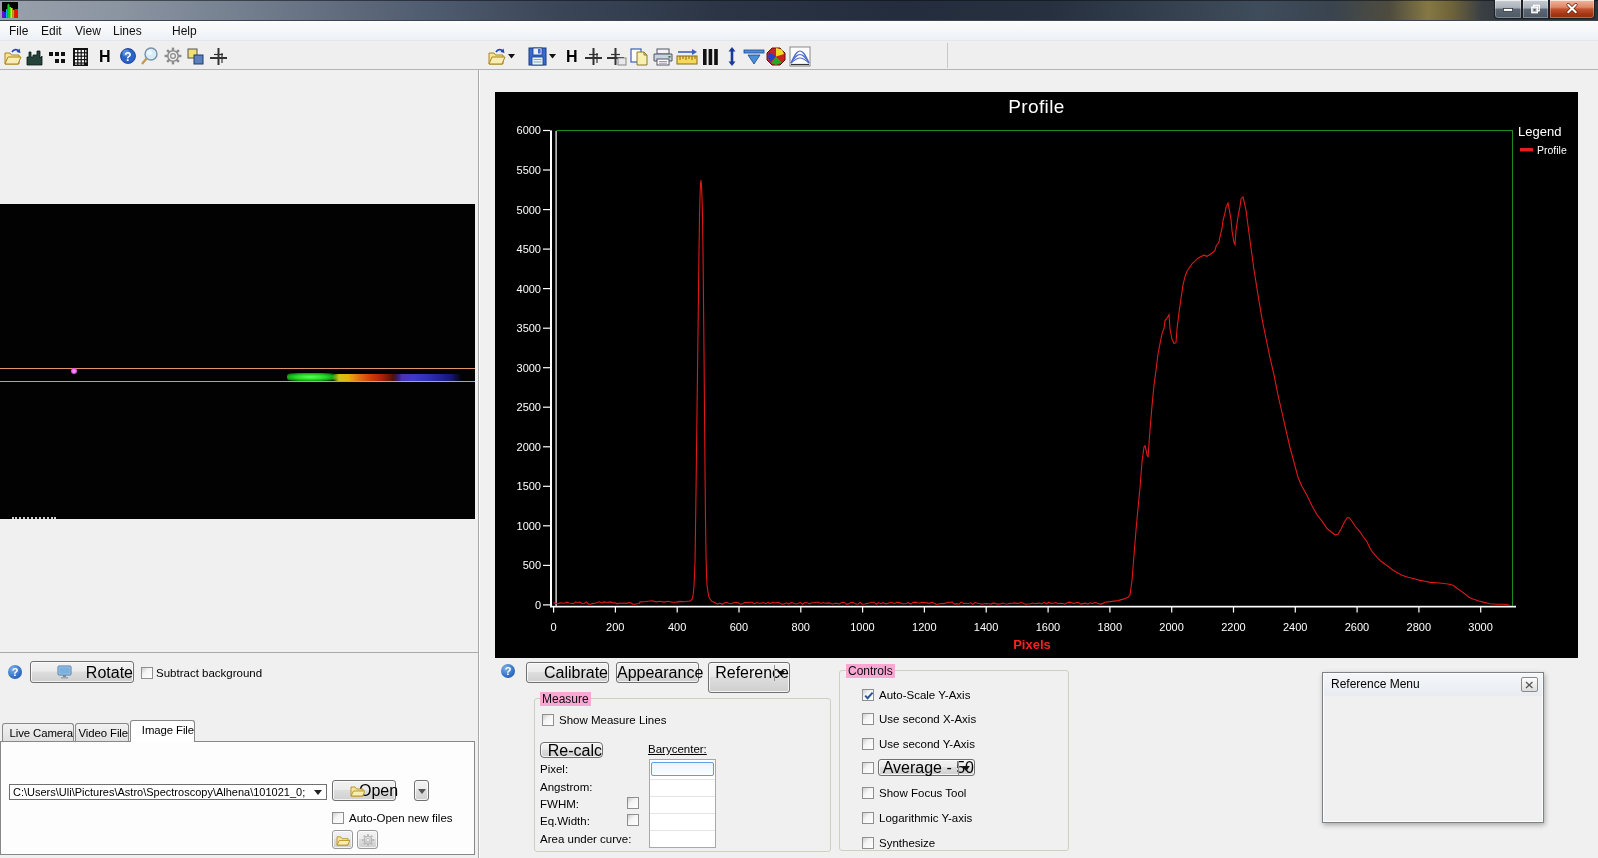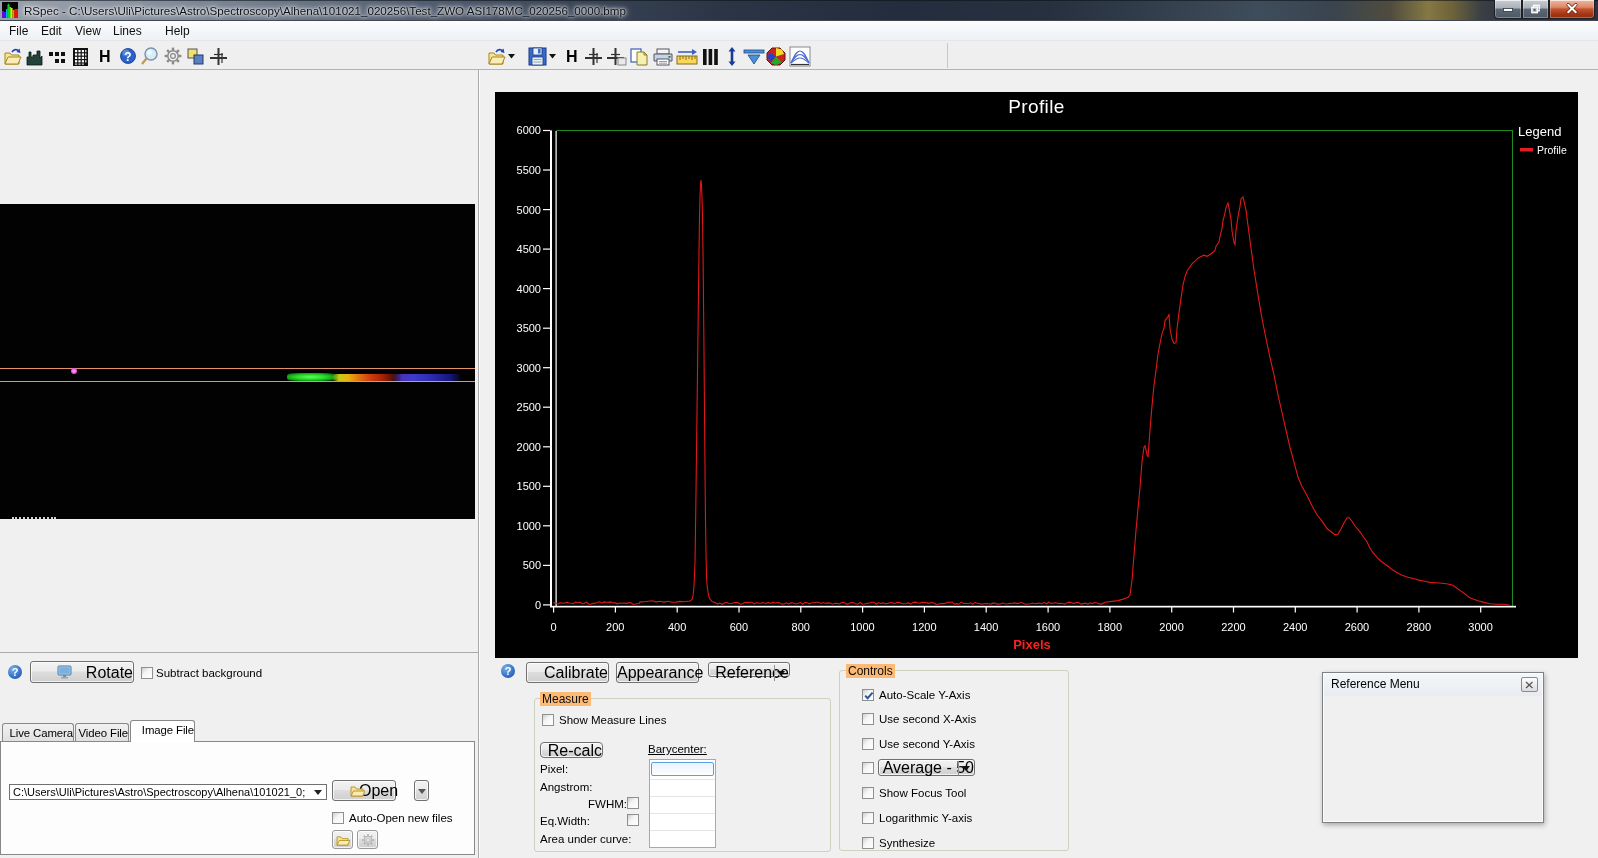--- a/index.html
+++ b/index.html
@@ -70,21 +70,21 @@
 
 
 .btn { position:absolute; border:1px solid #707070; border-radius:3px; color:#000;
   background:linear-gradient(#f2f2f2 0%, #ebebeb 45%, #dddddd 50%, #cfcfcf 100%);
   box-shadow: inset 0 0 0 1px rgba(255,255,255,.75);
   font-size:16px; text-align:right; }
 .cb { position:absolute; width:12px; height:12px; border:1px solid #8e8f8f;
   background:linear-gradient(135deg, #cdcdcd 0%, #f4f4f4 40%, #ffffff 100%); }
 .cblabel { position:absolute; font-size:11.5px; color:#000; white-space:nowrap; }
 .grp { position:absolute; border:1px solid #d0d0bf; border-radius:3px; }
-.grplabel { position:absolute; font-size:12px; color:#0c0c0c; background:#fdba74; padding:0 2px; }
+.grplabel { position:absolute; font-size:12px; color:#0c0c0c; background:#f9a8d4; padding:0 2px; }
 .helpcirc { position:absolute; width:14px; height:14px; border-radius:7px;
   background:radial-gradient(circle at 35% 30%, #7ab0e8 0%, #3a74c8 55%, #1c4e9c 100%);
   color:#fff; font-weight:bold; font-size:11px; text-align:center; line-height:14px; }
 
 
 .tab { position:absolute; top:723px; height:19px; border:1px solid #888888; border-bottom:none;
   border-radius:3px 3px 0 0; background:linear-gradient(#f2f2f2, #dfdfdf); font-size:11.4px;
   letter-spacing:-0.1px; text-align:right; color:#000; padding-top:3px; white-space:nowrap; overflow:visible; }
 #tabactive { top:720px; height:22px; background:#ffffff; z-index:3; }
 #tabpanel { left:0px; top:741px; width:475px; height:114px; background:#fdfdfd; border:1px solid #888888; }
@@ -107,21 +107,20 @@
       <rect x="0" y="9" width="2" height="7" fill="#7a00e0"></rect>
       <rect x="2" y="10" width="2" height="6" fill="#2a20e8"></rect>
       <rect x="4" y="7" width="1.6" height="9" fill="#00b0e0"></rect>
       <rect x="5.4" y="3" width="2.2" height="13" fill="#10d020"></rect>
       <rect x="7.4" y="5" width="1.8" height="11" fill="#70e010"></rect>
       <rect x="9" y="6" width="1.6" height="10" fill="#e8e800"></rect>
       <rect x="10.6" y="8" width="2" height="8" fill="#ff8800"></rect>
       <rect x="12.4" y="7" width="3.6" height="9" fill="#ee1100"></rect>
       <polygon points="5.4,3 7.6,3 6.5,1.5" fill="#10d020"></polygon>
     </svg>
-    <div id="titletext">RSpec - C:\Users\Uli\Pictures\Astro\Spectroscopy\Alhena\101021_020256\Test_ZWO ASI178MC_020256_0000.bmp</div>
   </div>
   <div id="btnmin" class="capbtn">
       <svg class="capglyph" viewBox="0 0 28 19">
         <rect x="9" y="9" width="10" height="3" fill="#fff" stroke="#2a2f36" stroke-width="0.8"></rect>
       </svg>
     </div>
   <div id="btnmax" class="capbtn">
       <svg class="capglyph" viewBox="0 0 27 19">
         <g fill="none" stroke="#fff" stroke-width="1.4">
           <rect x="11" y="5" width="7" height="7" fill="#fff" opacity="0.0"></rect>
@@ -142,21 +141,21 @@
           <line x1="27" y1="5" x2="19" y2="13"></line>
         </g>
       </svg>
     </div>
 
   <div id="menubar" class="abs">
     <div class="menuitem" style="left:9px;">File</div>
     <div class="menuitem" style="left:41px;">Edit</div>
     <div class="menuitem" style="left:75px;">View</div>
     <div class="menuitem" style="left:113px;">Lines</div>
-    <div class="menuitem" style="left:165px;">Help</div>
+    <div class="menuitem" style="left:172px;">Help</div>
   </div>
 
   <div id="toolbar" class="abs">
     <div class="tsep"></div>
 
     <svg class="ticon" style="left:4px;top:7px;" width="19" height="18" viewBox="0 0 19 18">
       <path d="M1,5 L6,5 L7.5,7 L15,7 L15,16 L1,16 Z" fill="#f5e49a" stroke="#a8861a" stroke-width="1"></path>
       <path d="M1,16 L4,9 L17,9 L14,16 Z" fill="#f9ecb4" stroke="#a8861a" stroke-width="1"></path>
       <path d="M8,4 C10,1 13,1 15,3" fill="none" stroke="#2244bb" stroke-width="1.6"></path>
       <polygon points="15.5,0.5 16.5,5 12.5,4" fill="#2244bb"></polygon>
@@ -490,21 +489,21 @@
             <line x1="4.8" y1="11.2" x2="3" y2="13"></line>
           </g>
       </g>
       <circle cx="8" cy="8" r="2" fill="#f0f0f0" stroke="#b8b8b8"></circle>
     </svg>
   </div>
 
   <div class="helpcirc" style="left:501px; top:664px;">?</div>
   <div class="btn" style="left:526px; top:662px; width:83px; height:21px; line-height:20px;">Calibrate</div>
   <div class="btn" style="left:616px; top:662px; width:83px; height:21px; line-height:20px;">Appearance</div>
-  <div class="btn" style="left:708px; top:662px; width:82px; height:15px; line-height:20px;">
+  <div class="btn" style="left:708px; top:662px; width:82px; height:31px; line-height:20px;">
     <span style="margin-left:-14px;">Reference</span>
     <div style="position:absolute; right:14px; top:2px; width:1px; height:16px; background:#909090;"></div>
     <svg style="position:absolute;right:3px;top:8px;" width="9" height="6" viewBox="0 0 9 6">
         <polygon points="0,0 8,0 4,5" fill="#111"></polygon>
       </svg>
   </div>
 
   <div class="grp" style="left:534px; top:698px; width:297px; height:154px;"></div>
   <div class="grplabel" style="left:540px; top:692px;">Measure</div>
   <div class="cb" style="left:542px; top:714px;"></div>
@@ -513,21 +512,21 @@
   <div class="cblabel" style="left:648px; top:743px; text-decoration:underline;">Barycenter:</div>
   <div class="abs" style="left:649px; top:759px; width:67px; height:89px; background:#fff; border:1px solid #a8a8a8;">
     <div style="position:absolute; left:1px; top:2px; width:63px; height:14px; border:1px solid #5e9de0; background:linear-gradient(#eaf4fd,#fdfefe); border-radius:2px;"></div>
     <div style="position:absolute; left:0px; top:19px; width:65px; height:1px; background:#e4e4e4;"></div>
     <div style="position:absolute; left:0px; top:36px; width:65px; height:1px; background:#e4e4e4;"></div>
     <div style="position:absolute; left:0px; top:53px; width:65px; height:1px; background:#e4e4e4;"></div>
     <div style="position:absolute; left:0px; top:70px; width:65px; height:1px; background:#e4e4e4;"></div>
   </div>
   <div class="cblabel" style="left:540px; top:763px;">Pixel:</div>
   <div class="cblabel" style="left:540px; top:781px;">Angstrom:</div>
-  <div class="cblabel" style="left:540px; top:798px;margin-left:48px;">FWHM:</div>
+  <div class="cblabel" style="left:540px; top:798px;">FWHM:</div>
   <div class="cblabel" style="left:540px; top:815px;">Eq.Width:</div>
   <div class="cblabel" style="left:540px; top:833px;">Area under curve:</div>
   <div class="cb" style="left:627px; top:797px;"></div>
   <div class="cb" style="left:627px; top:814px;"></div>
 
   <div class="grp" style="left:839px; top:670px; width:230px; height:181px;"></div>
   <div class="grplabel" style="left:846px; top:664px;">Controls</div>
   <div class="cb" id="cbchecked" style="left:862px; top:689px;">
     <svg style="position:absolute;left:0px;top:0px;" width="12" height="12" viewBox="0 0 12 12">
         <path d="M2.2,5.6 L4.6,8.2 L9.6,2.6" fill="none" stroke="#2b5797" stroke-width="2"></path>

